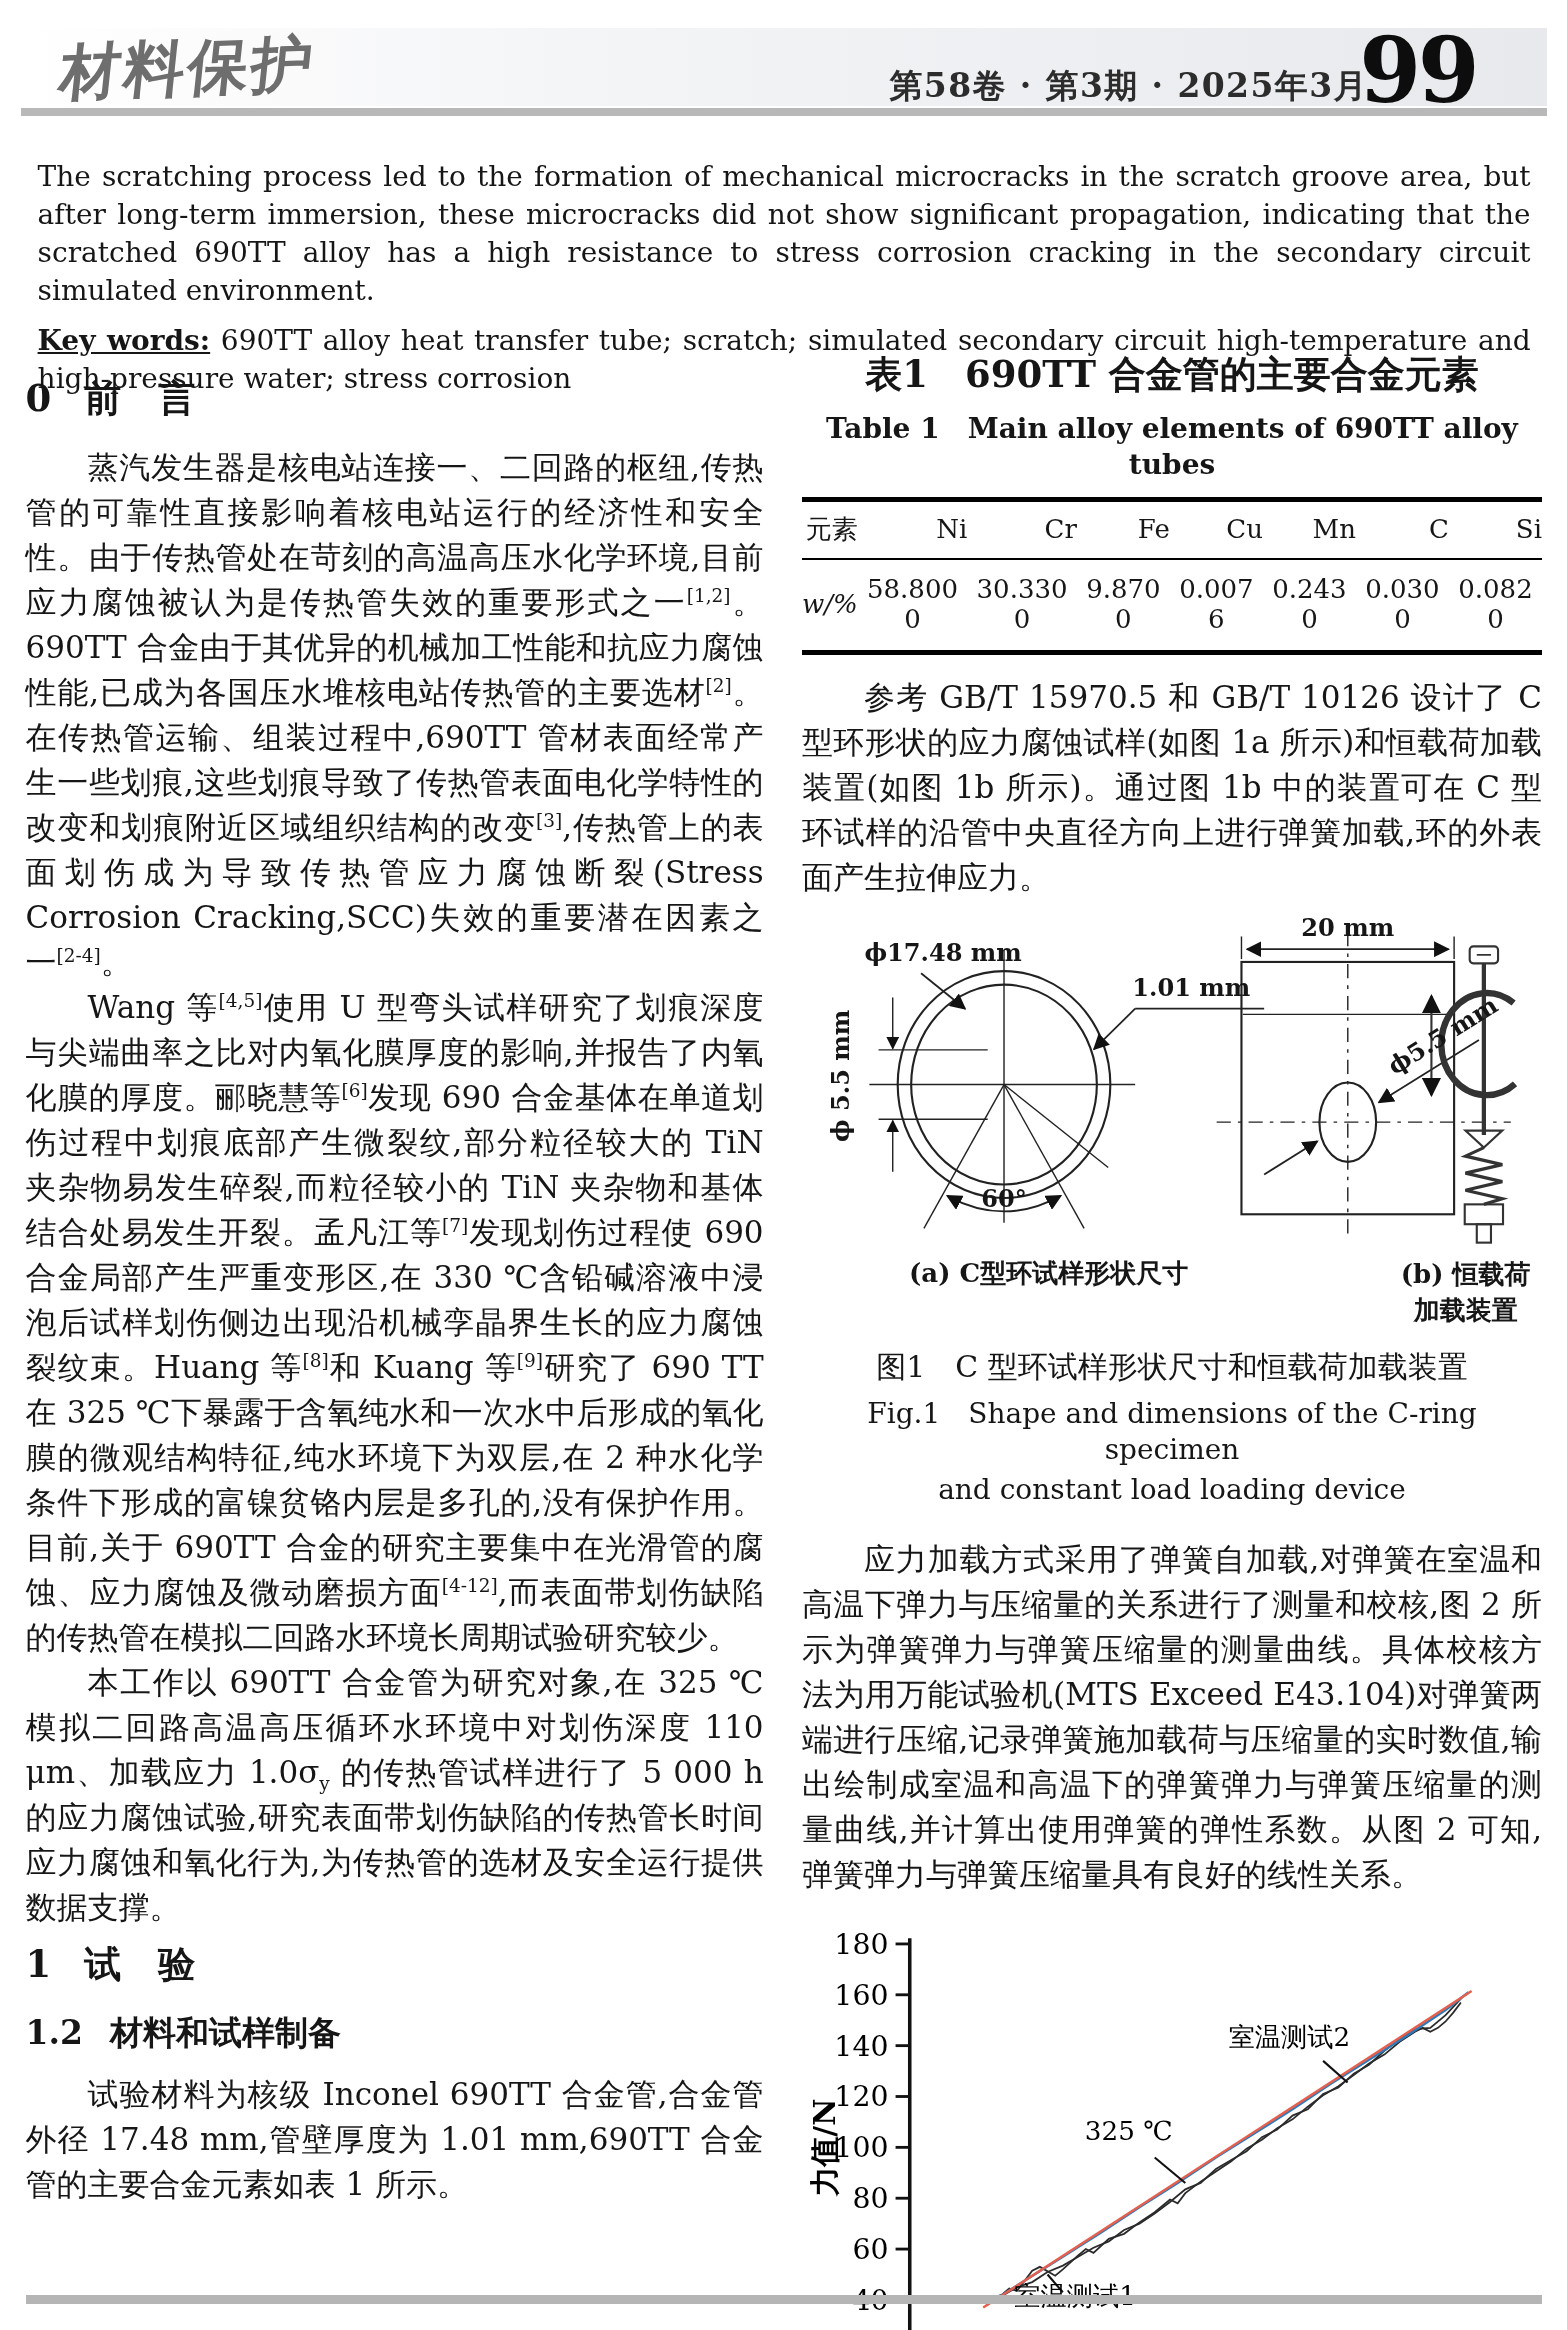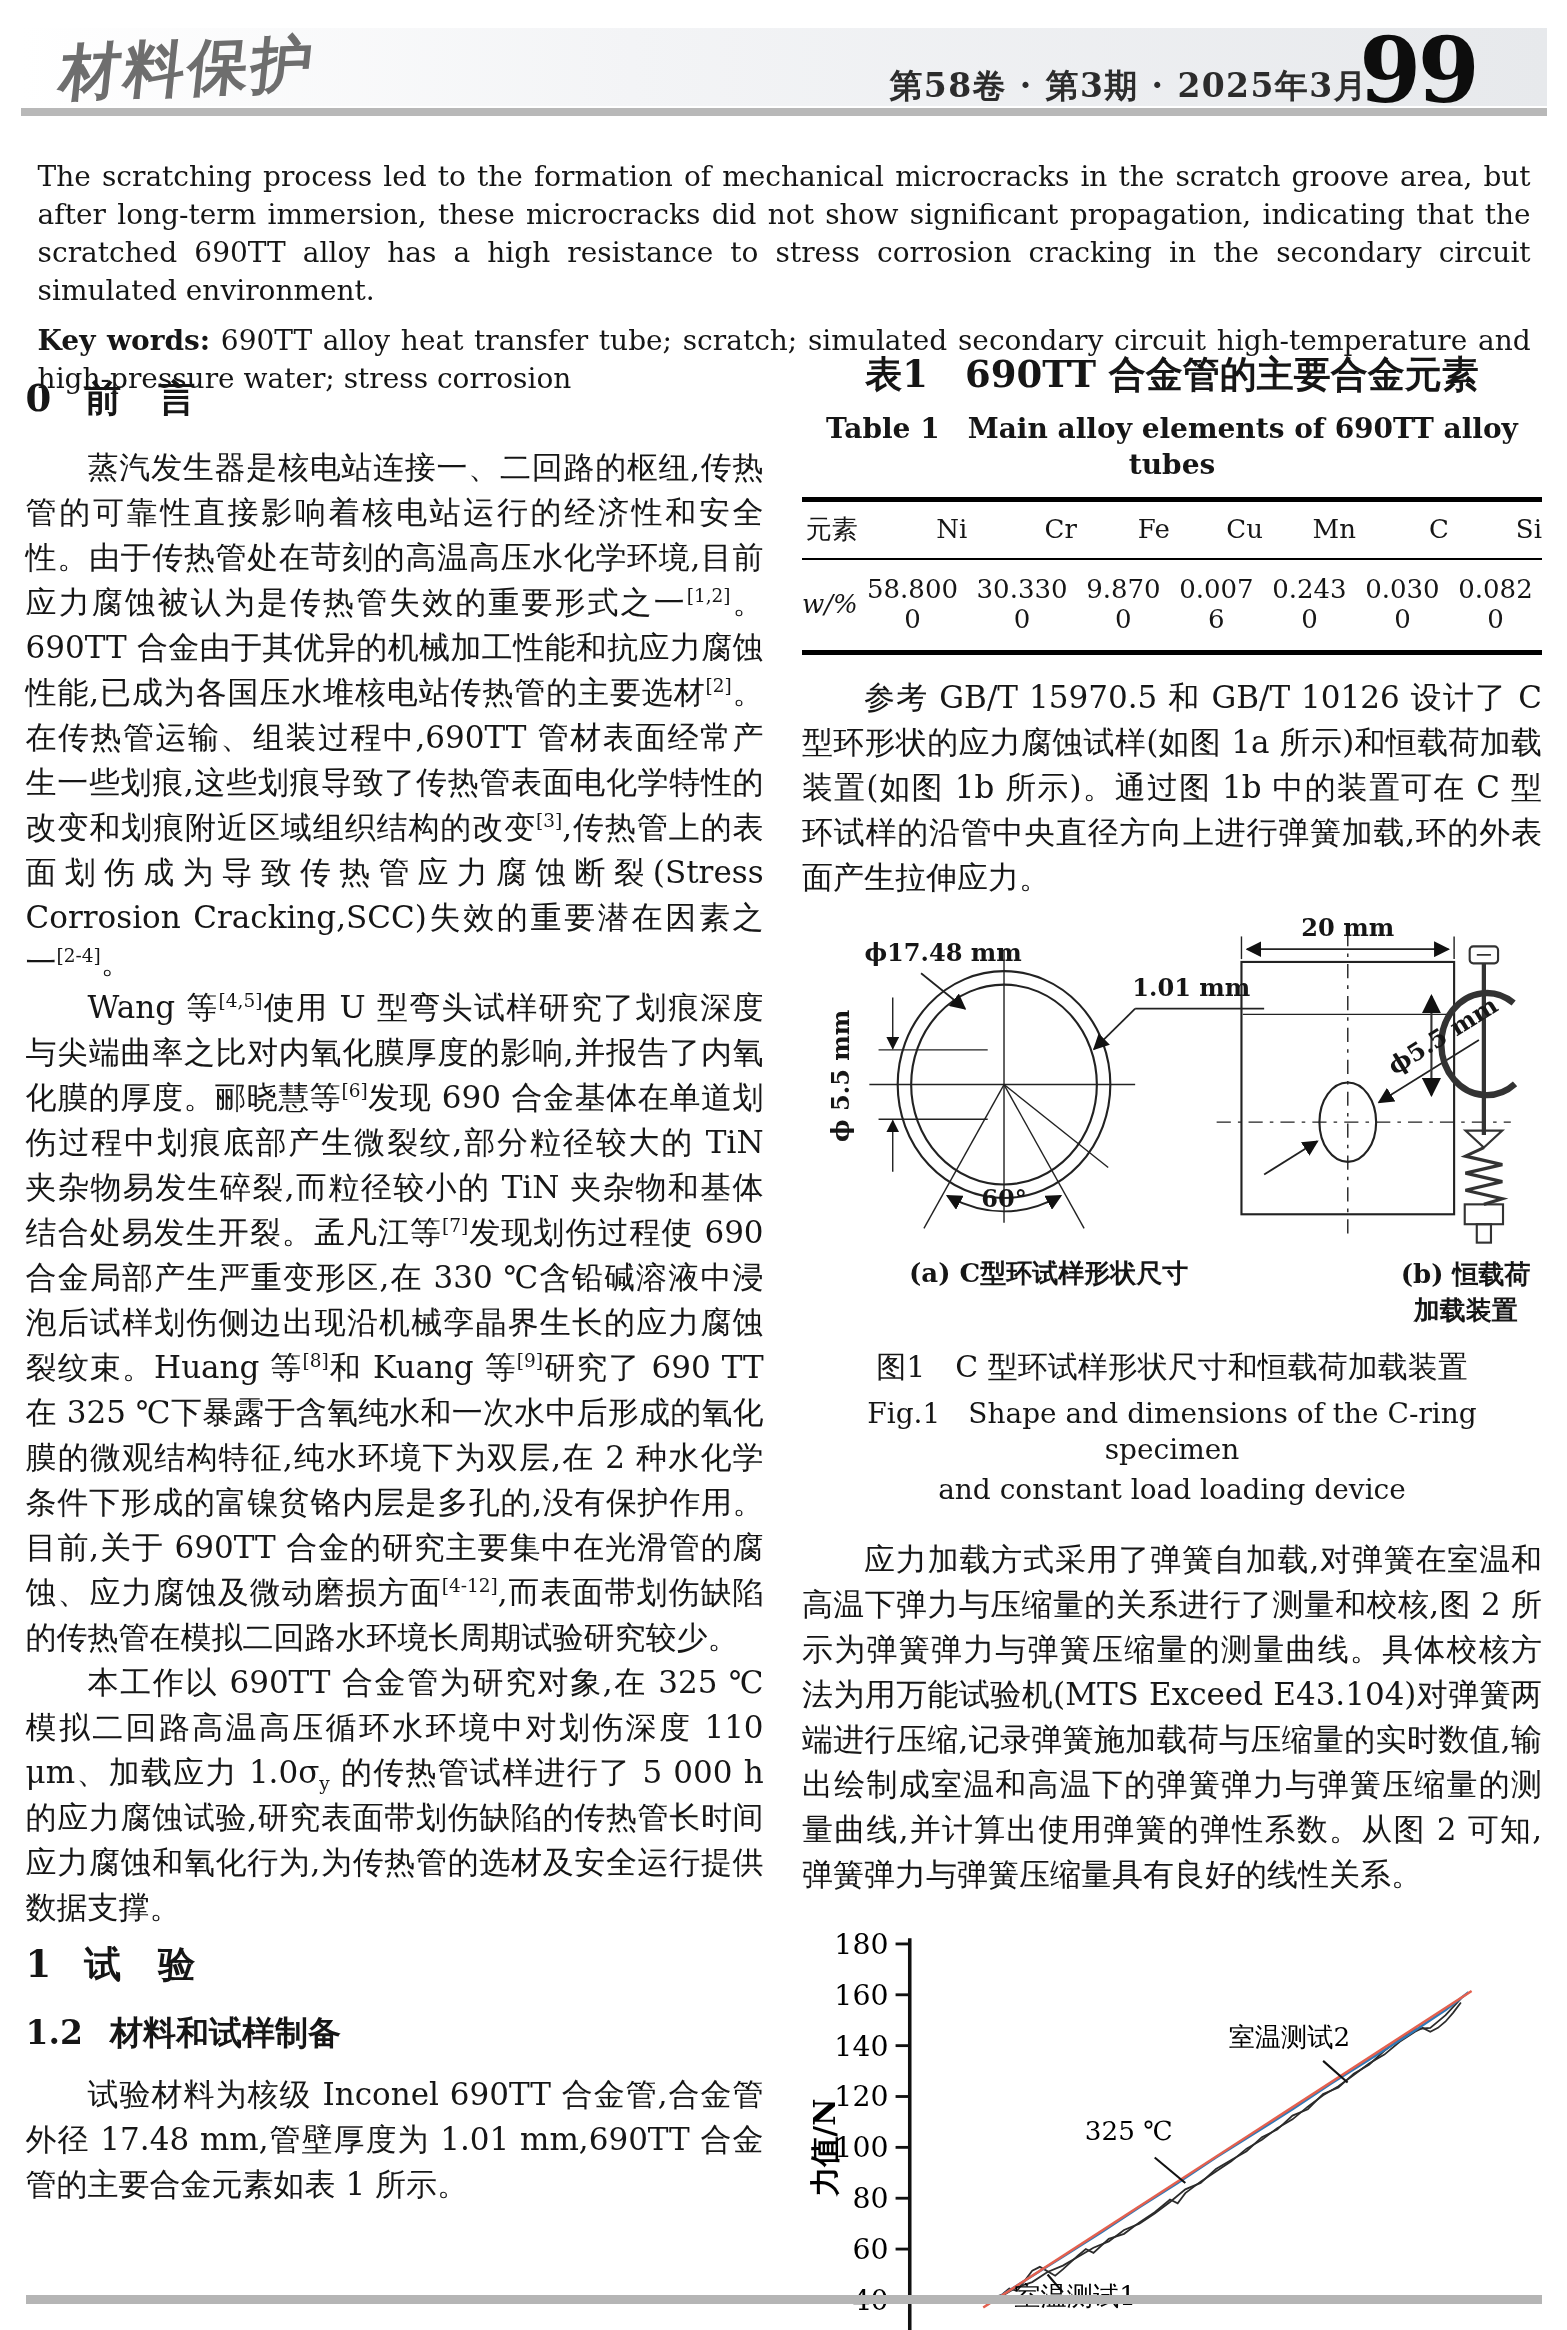--- a/index.html
+++ b/index.html
@@ -10,21 +10,21 @@
        background:linear-gradient(90deg,#ffffff 0%,#f3f4f6 40%,#e7e9ec 100%);}
   .logo{position:absolute;left:39px;top:0px;font-size:61px;font-weight:700;color:#6e6e6e;
         transform:rotate(-2deg) skewX(-8deg);letter-spacing:2.8px;}
   .issue{position:absolute;right:179px;top:36px;font-size:33px;font-weight:600;color:#2c2c2c;letter-spacing:1.4px;}
   .pageno{position:absolute;right:71px;top:-10px;font-size:89px;font-weight:800;color:#0d0d0d;letter-spacing:-3.6px;}
   .hdr-rule{position:absolute;left:21px;right:21px;top:108px;height:7.8px;background:#b8b8b8;}
   .bottom-rule{position:absolute;left:25.6px;right:25.6px;top:2295px;height:8.5px;background:#b5b5b5;}
   
   .abstract{position:absolute;left:25.6px;top:146px;width:1517px;}
   .abs-text,.keywords{margin:12px;font-size:28px;line-height:38px;text-align:justify;}
-  .keywords b{font-weight:700;}
+  .keywords b{font-weight:700;text-decoration:underline;}
   
   .col{position:absolute;}
   .col-left{left:25.6px;top:364px;width:738px;}
   .col-right{left:802px;top:349px;width:740px;}
   .h-sec{font-size:37px;margin:10px 0 21px;font-weight:700;}
   .h-sec .no{margin-right:33px;}
   .h-sub{font-size:33px;margin:21px 0 15.6px;font-weight:700;}
   .h-sub .no{margin-right:27px;}
   .body{font-size:31px;line-height:45px;text-align:justify;margin:0;}
   .indent{text-indent:62px;}

